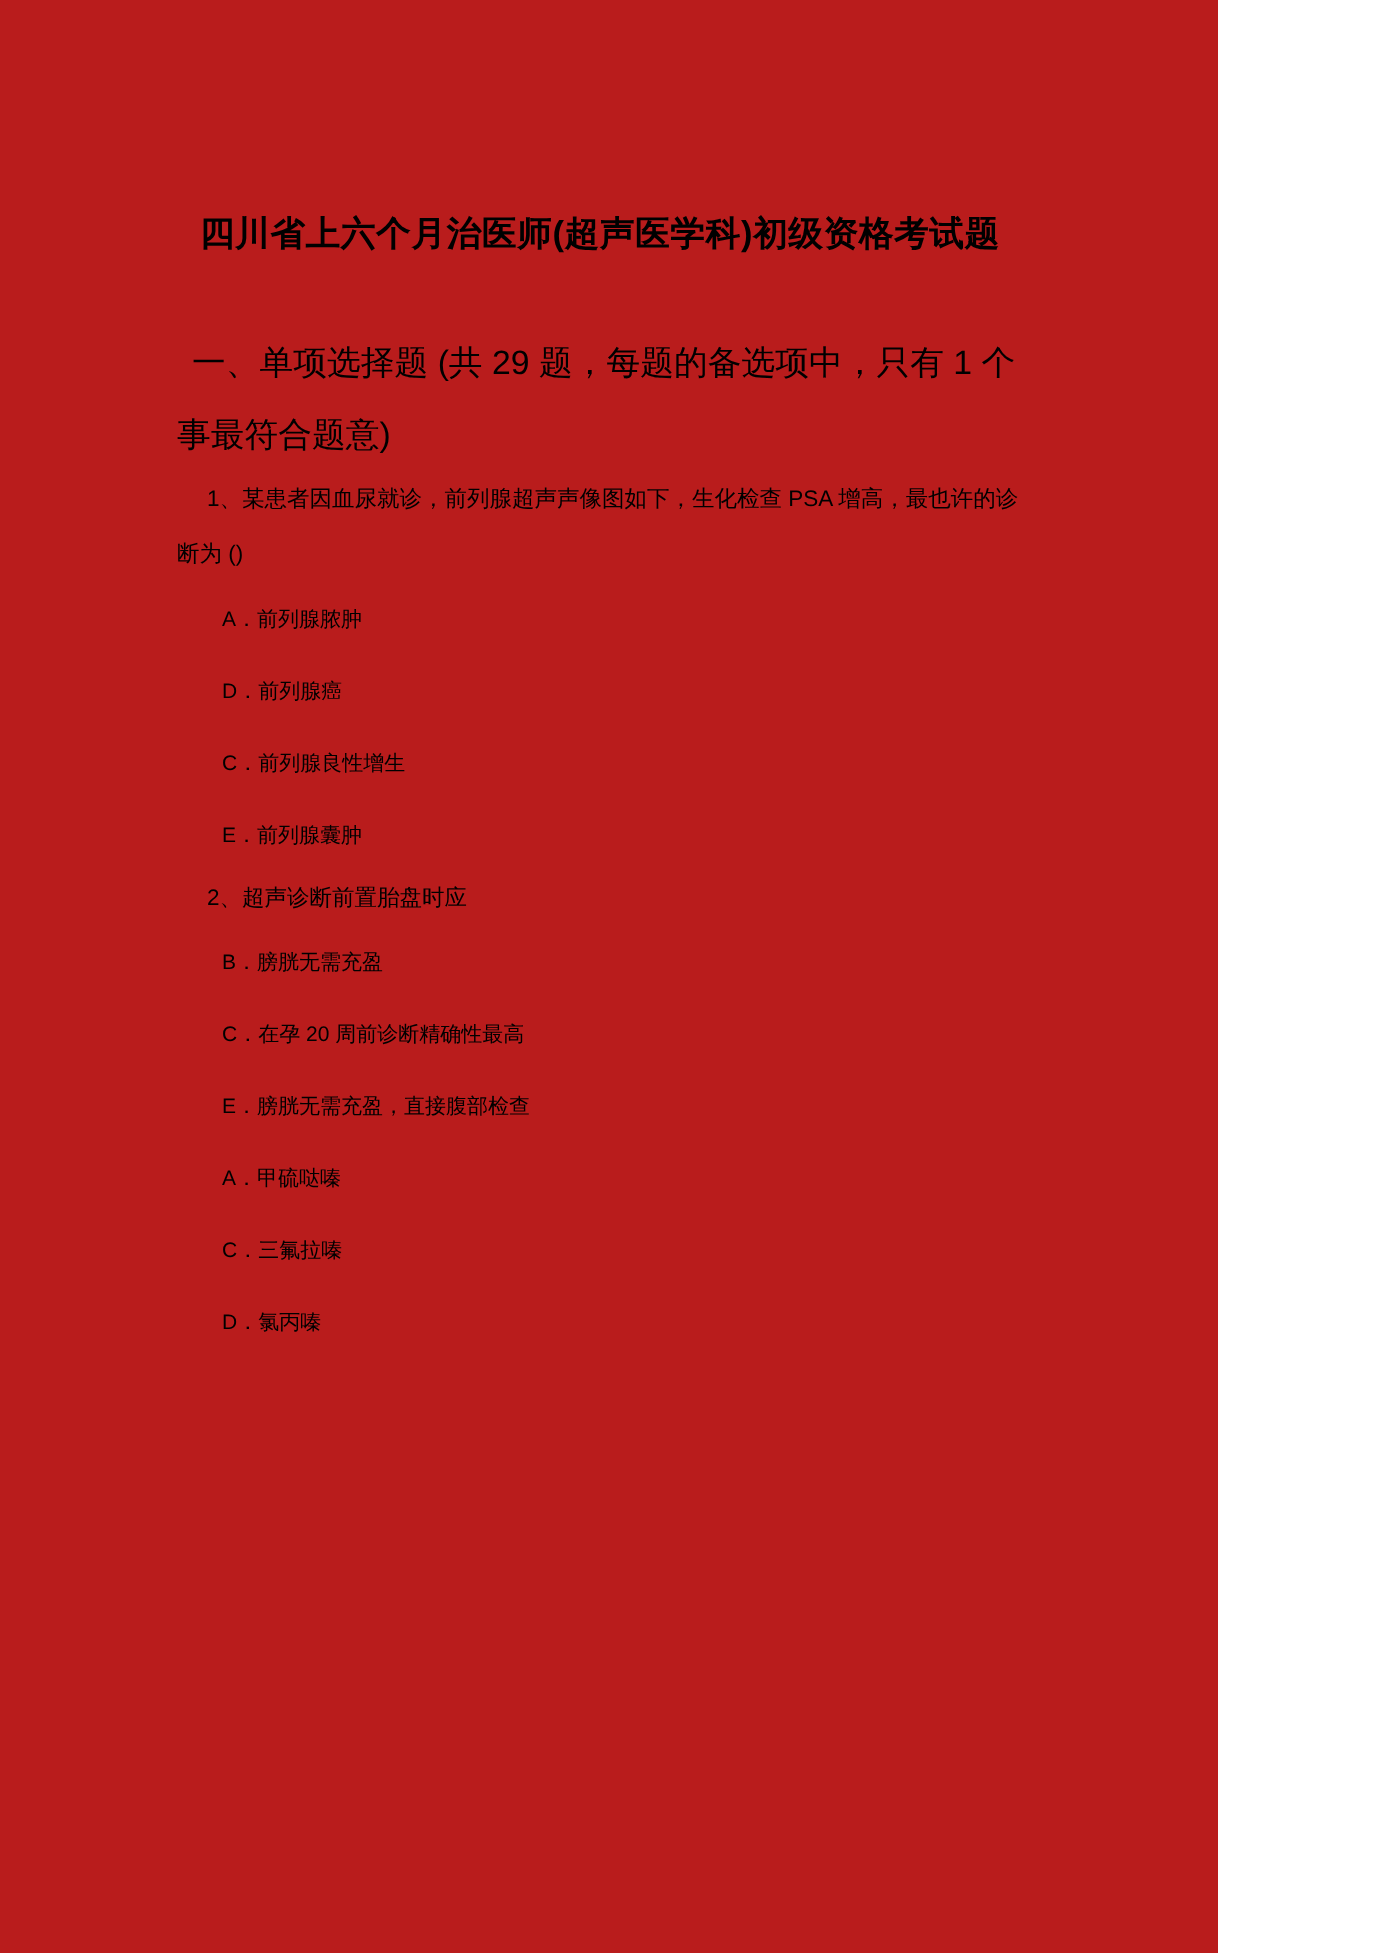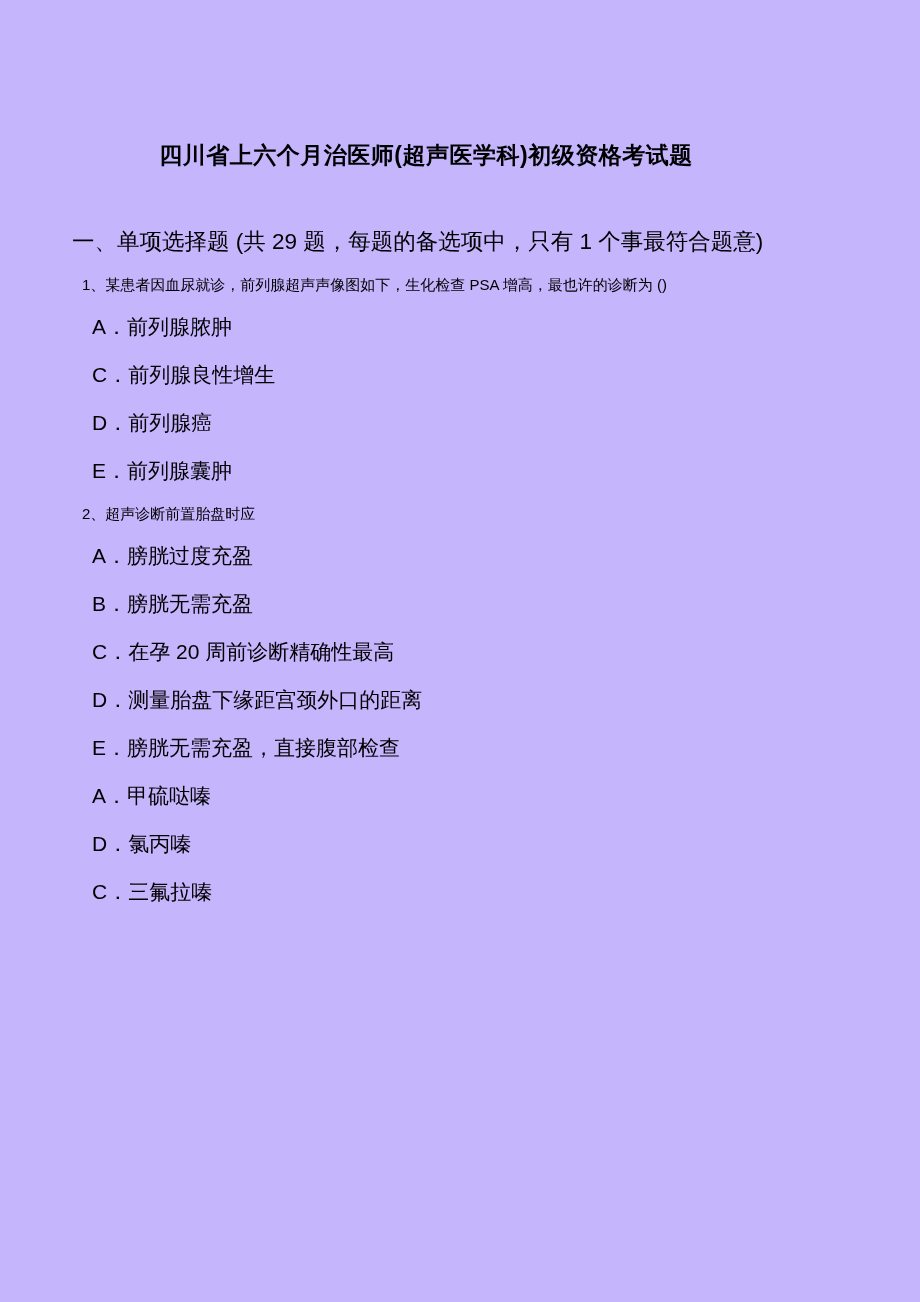--- a/index.html
+++ b/index.html
@@ -2,27 +2,27 @@
 <html><head>
 <meta charset="utf-8">
 <style>
   html, body {
     margin: 0;
     padding: 0;
     background: #ffffff;
   }
   .page {
     position: relative;
-    width: 920px;
+    width: 812px;
     height: 1302px;
     box-sizing: border-box;
-    background: #c4b5fd;
+    background: #b91c1c;
     color: #000000;
     font-family: "Liberation Sans", "DejaVu Sans", sans-serif;
-    padding: 138px 130px 0 62px;
+    padding: 138px 130px 0 118px;
     overflow: hidden;
   }
   .doc-title {
     margin: 0;
     font-size: 23px;
     font-weight: bold;
     line-height: 34px;
     text-align: center;
     letter-spacing: 0.5px;
   }
@@ -35,45 +35,43 @@
   }
   .question {
     margin: 0;
     font-size: 15px;
     font-weight: normal;
     line-height: 37px;
     text-indent: 20px;
   }
   .option {
     margin: 0;
-    font-size: 21px;
+    font-size: 14px;
     font-weight: normal;
     line-height: 48px;
     padding-left: 30px;
   }
 </style>
 </head>
 <body>
 
 <div class="page">
 
   <h1 class="doc-title">四川省上六个月治医师(超声医学科)初级资格考试题</h1>
 
   <p class="section-header">一、单项选择题 (共 29 题，每题的备选项中，只有 1 个事最符合题意)</p>
 
   <p class="question">1、某患者因血尿就诊，前列腺超声声像图如下，生化检查 PSA 增高，最也许的诊断为 ()</p>
   <p class="option">A．前列腺脓肿</p>
+  <p class="option">D．前列腺癌</p>
   <p class="option">C．前列腺良性增生</p>
-  <p class="option">D．前列腺癌</p>
   <p class="option">E．前列腺囊肿</p>
 
   <p class="question">2、超声诊断前置胎盘时应</p>
-  <p class="option">A．膀胱过度充盈</p>
   <p class="option">B．膀胱无需充盈</p>
   <p class="option">C．在孕 20 周前诊断精确性最高</p>
-  <p class="option">D．测量胎盘下缘距宫颈外口的距离</p>
   <p class="option">E．膀胱无需充盈，直接腹部检查</p>
 
   <p class="option">A．甲硫哒嗪</p>
+  <p class="option">C．三氟拉嗪</p>
   <p class="option">D．氯丙嗪</p>
-  <p class="option">C．三氟拉嗪</p>
 
 </div>
 
 </body></html>

